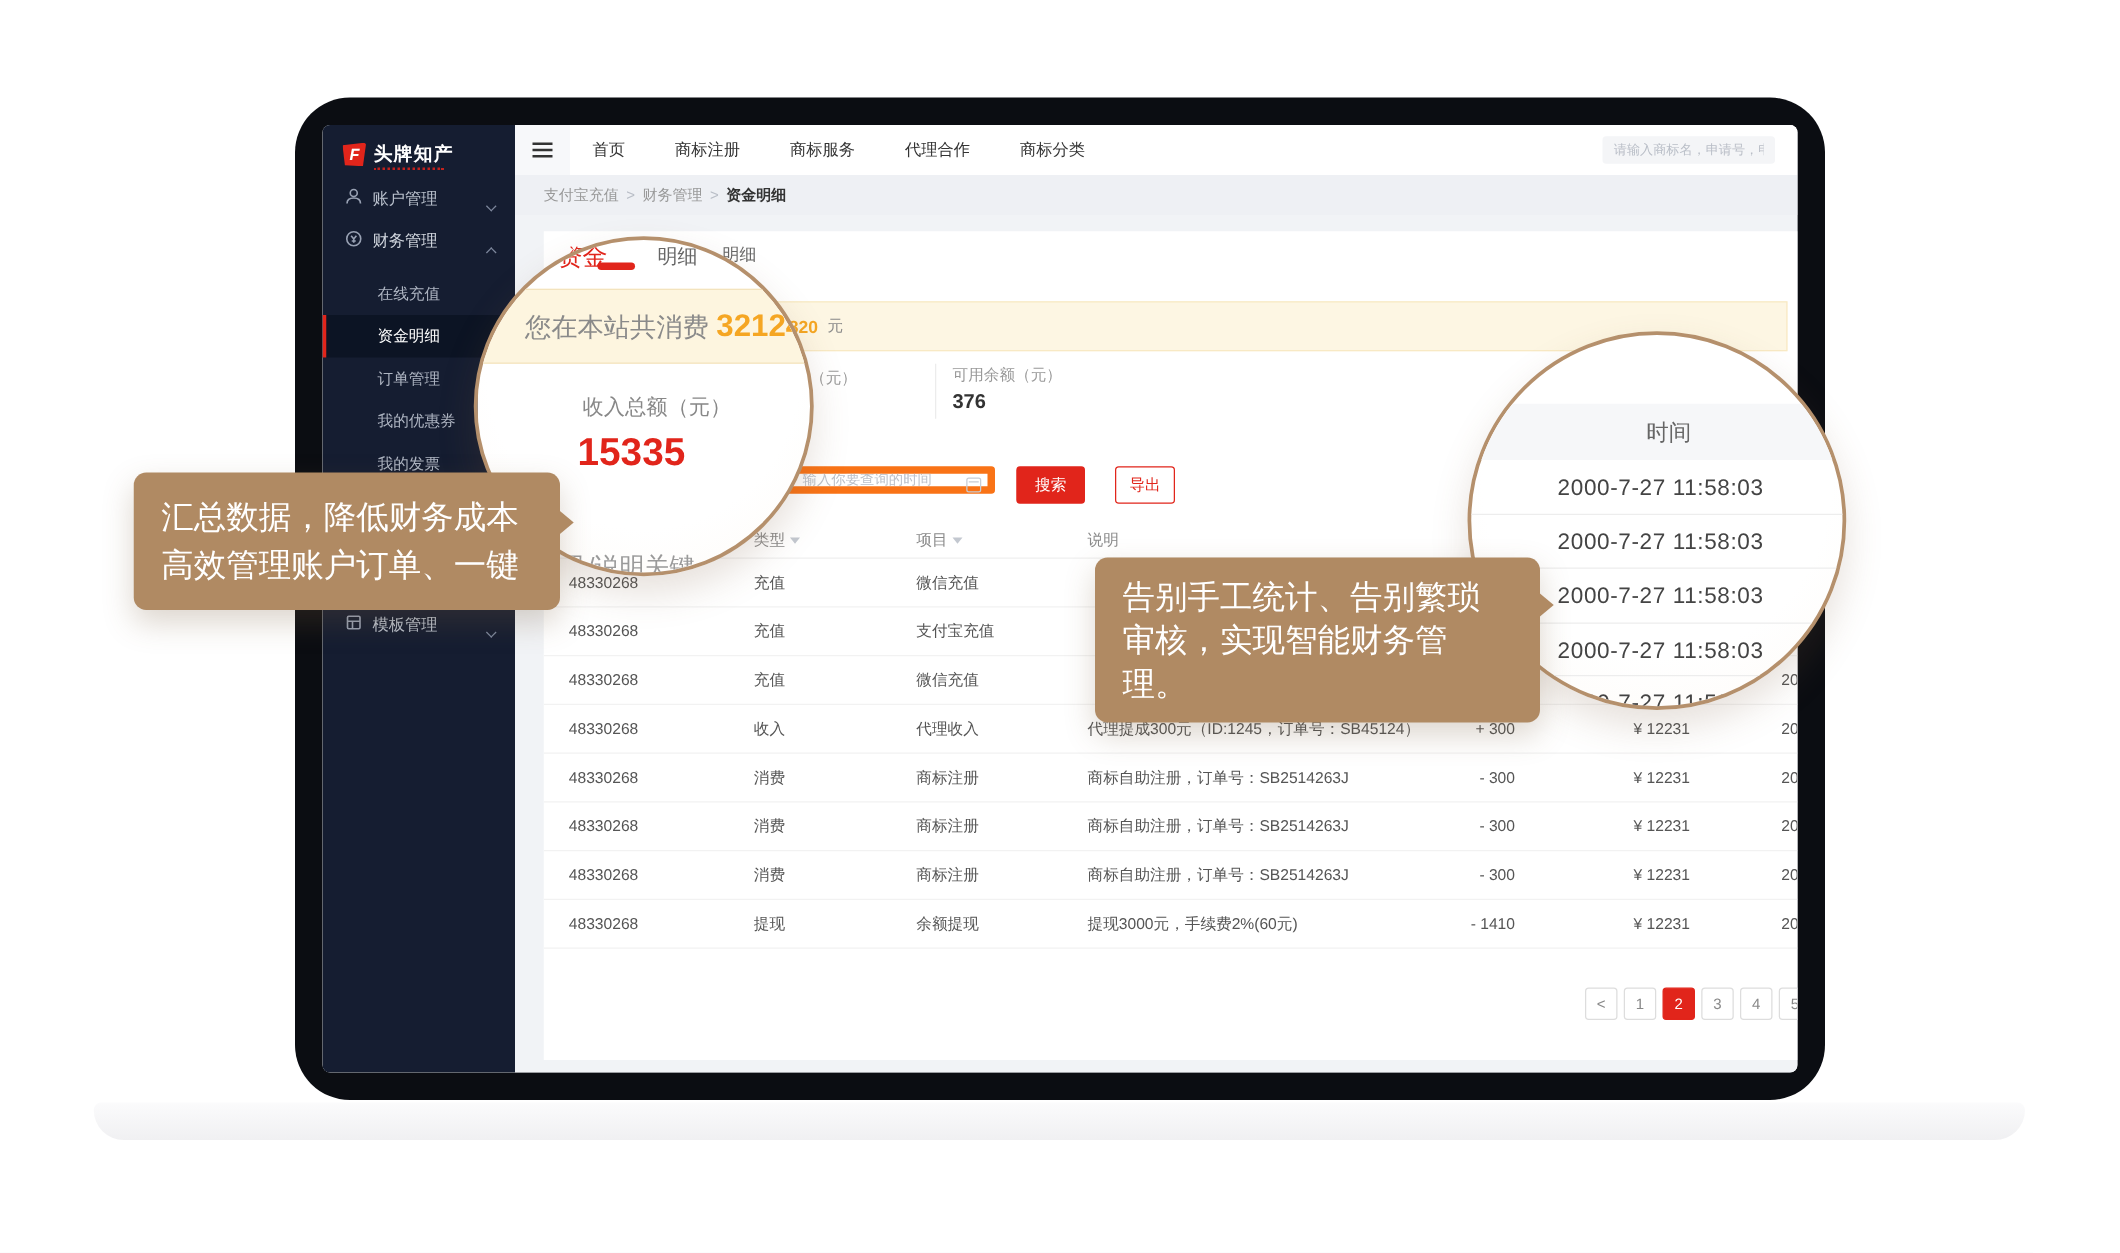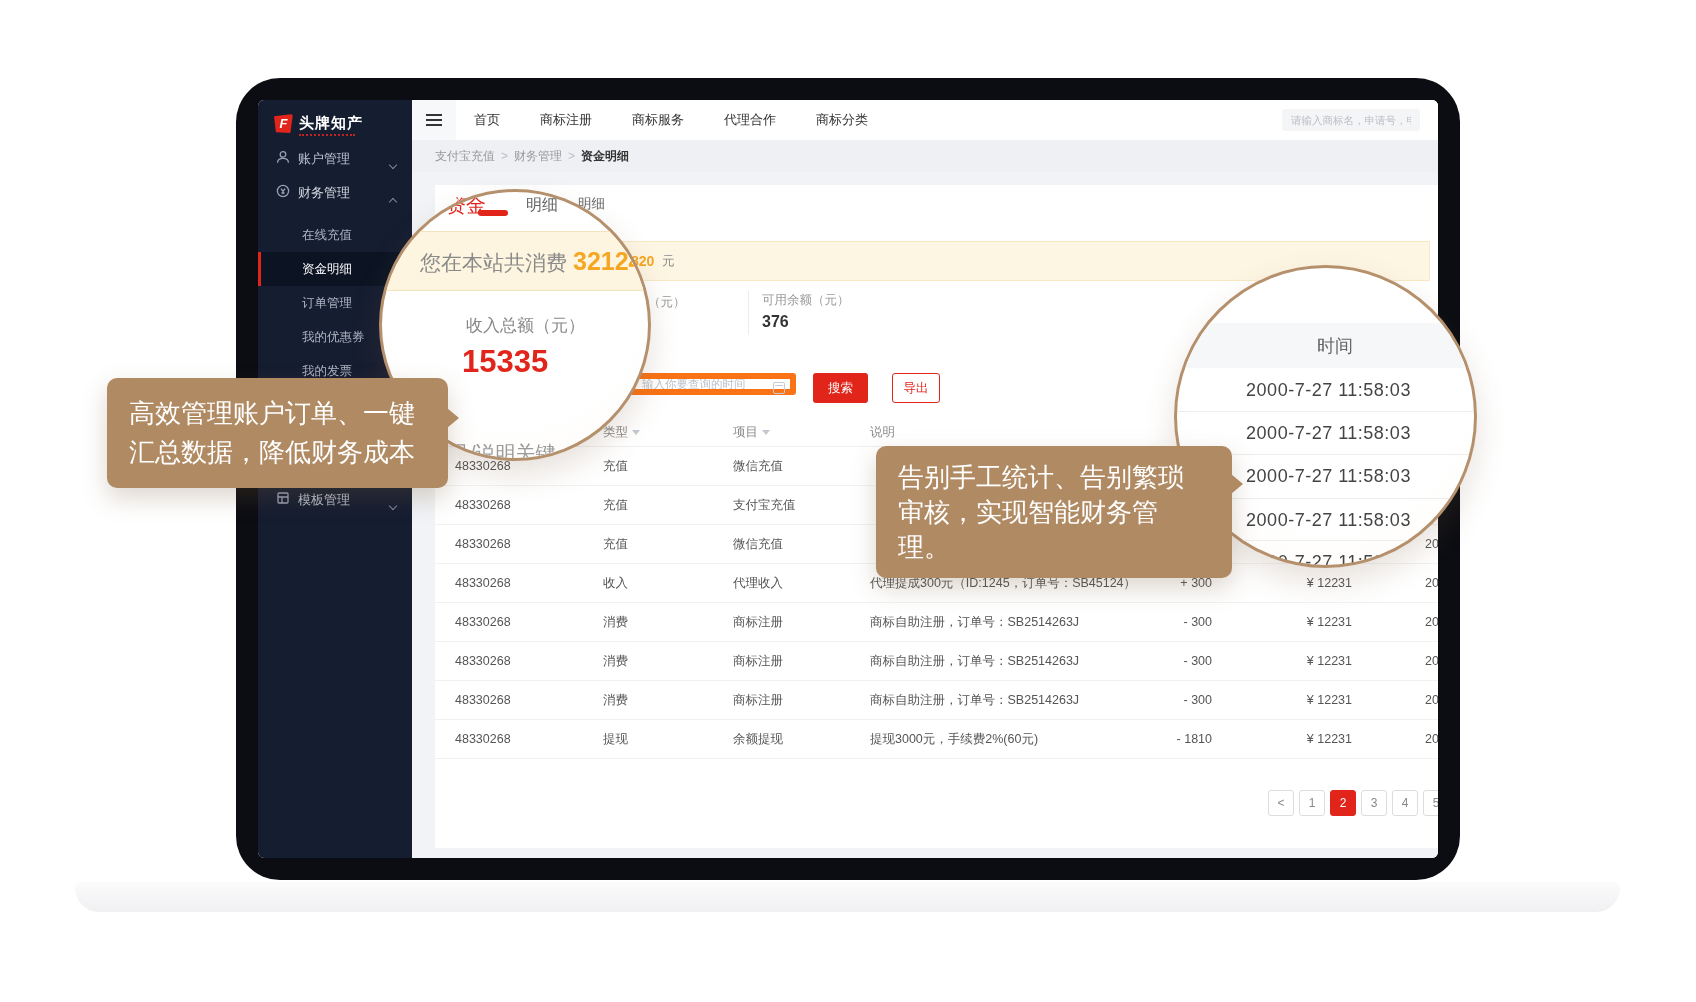--- a/index.html
+++ b/index.html
@@ -300,21 +300,21 @@
                 <span class="cell c-desc">商标自助注册，订单号：SB2514263J</span>
                 <span class="cell c-amount">- 300</span>
                 <span class="cell c-balance">¥ 12231</span>
                 <span class="cell c-time">2000-7-27 11:58:03</span>
               </div>
               <div class="t-row">
                 <span class="cell c-order">48330268</span>
                 <span class="cell c-type">提现</span>
                 <span class="cell c-project">余额提现</span>
                 <span class="cell c-desc">提现3000元，手续费2%(60元)</span>
-                <span class="cell c-amount">- 1810</span>
+                <span class="cell c-amount">- 1410</span>
                 <span class="cell c-balance">¥ 12231</span>
                 <span class="cell c-time">2000-7-27 11:58:03</span>
               </div>
             </div>
 
             <div class="pager">
               <div class="page-box">&lt;</div>
               <div class="page-box">1</div>
               <div class="page-box active">2</div>
               <div class="page-box">3</div>
@@ -351,22 +351,22 @@
     <div class="lz lz2-time" style="top:155px">2000-7-27 11:58:03</div>
     <div class="lz2-sep" style="top:186px"></div>
     <div class="lz lz2-time" style="top:198px">2000-7-27 11:58:03</div>
     <div class="lz2-sep" style="top:230px"></div>
     <div class="lz lz2-time" style="top:242px">2000-7-27 11:58:03</div>
     <div class="lz2-sep" style="top:272px"></div>
     <div class="lz lz2-time" style="top:284px">2000-7-27 11:58:03</div>
   </div>
 
   <div class="callout co-left">
+    <div>汇总数据，降低财务成本</div>
     <div>高效管理账户订单、一键</div>
-    <div>汇总数据，降低财务成本</div>
     <div class="arrow"></div>
   </div>
   <div class="callout co-right">
     <div>告别手工统计、告别繁琐</div>
     <div>审核，实现智能财务管</div>
     <div>理。</div>
     <div class="arrow"></div>
   </div>
 
 </div>

